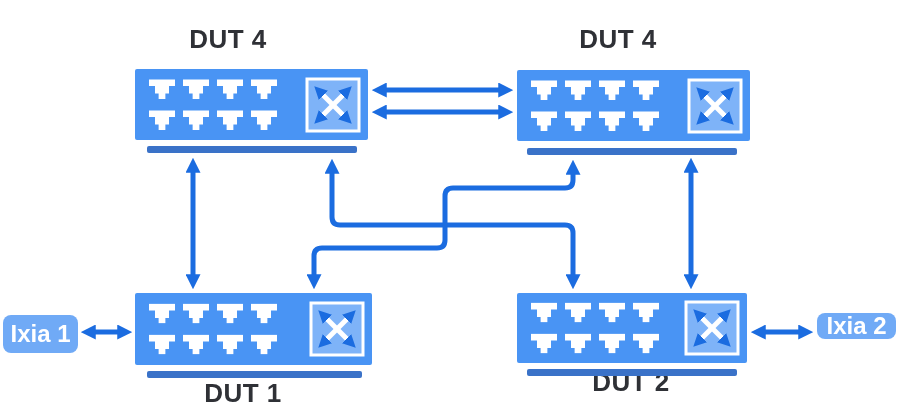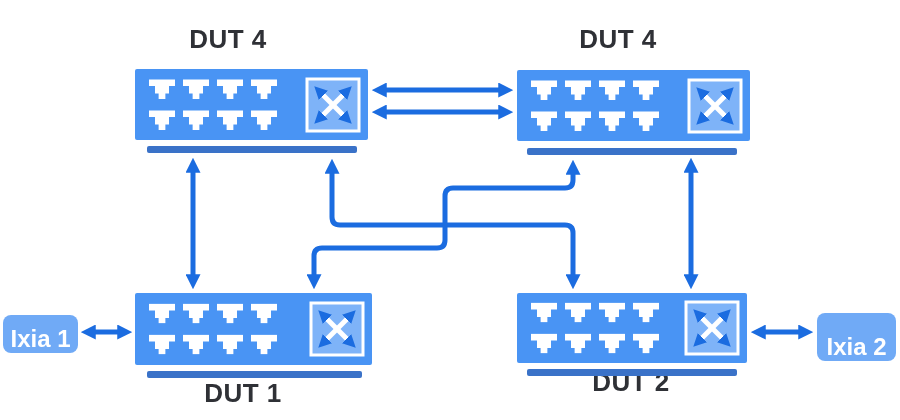--- a/index.html
+++ b/index.html
@@ -27,24 +27,24 @@
   .xbar{position:absolute;right:5px;top:50%;transform:translateY(-50%);width:60px;height:60px;}
   .xbar svg{display:block;width:60px;height:60px;}
   .xbar rect{fill:var(--switch-icon-fill,#7EB3F8);stroke:#fff;stroke-width:3;}
   .xbar path{stroke:#fff;stroke-width:5;fill:none;}
   .bar{position:absolute;height:7px;background:var(--switch-bar,#3A72C8);border-radius:2px;}
   #bar-dut3{left:147px;top:146px;width:210px;}
   #bar-dut4{left:527px;top:148px;width:210px;}
   #bar-dut1{left:147px;top:371px;width:215px;}
   #bar-dut2{left:527px;top:369px;width:210px;}
   .ixia{position:absolute;background:var(--ixia-box,#70AAF6);border-radius:8px;
-        display:flex;align-items:flex-end;justify-content:center;
+        display:flex;align-items:center;justify-content:center;
         color:var(--ixia-text,#fff);font-weight:700;font-size:24px;}
   #ixia1{left:3px;top:315px;width:75px;height:38px;}
-  #ixia2{left:817px;top:313px;width:79px;height:48px;}
+  #ixia2{left:817px;top:313px;width:79px;height:26px;}
 </style>
 </head>
 <body>
 
 <div class="canvas">
 
   <svg class="wires" viewBox="0 0 900 420" xmlns="http://www.w3.org/2000/svg">
     <defs>
       <marker id="arrow" viewBox="0 0 10 10" refX="0.5" refY="5" markerWidth="3" markerHeight="3" orient="auto-start-reverse" markerUnits="strokeWidth">
         <path d="M0 0 L10 5 L0 10 z"></path>

